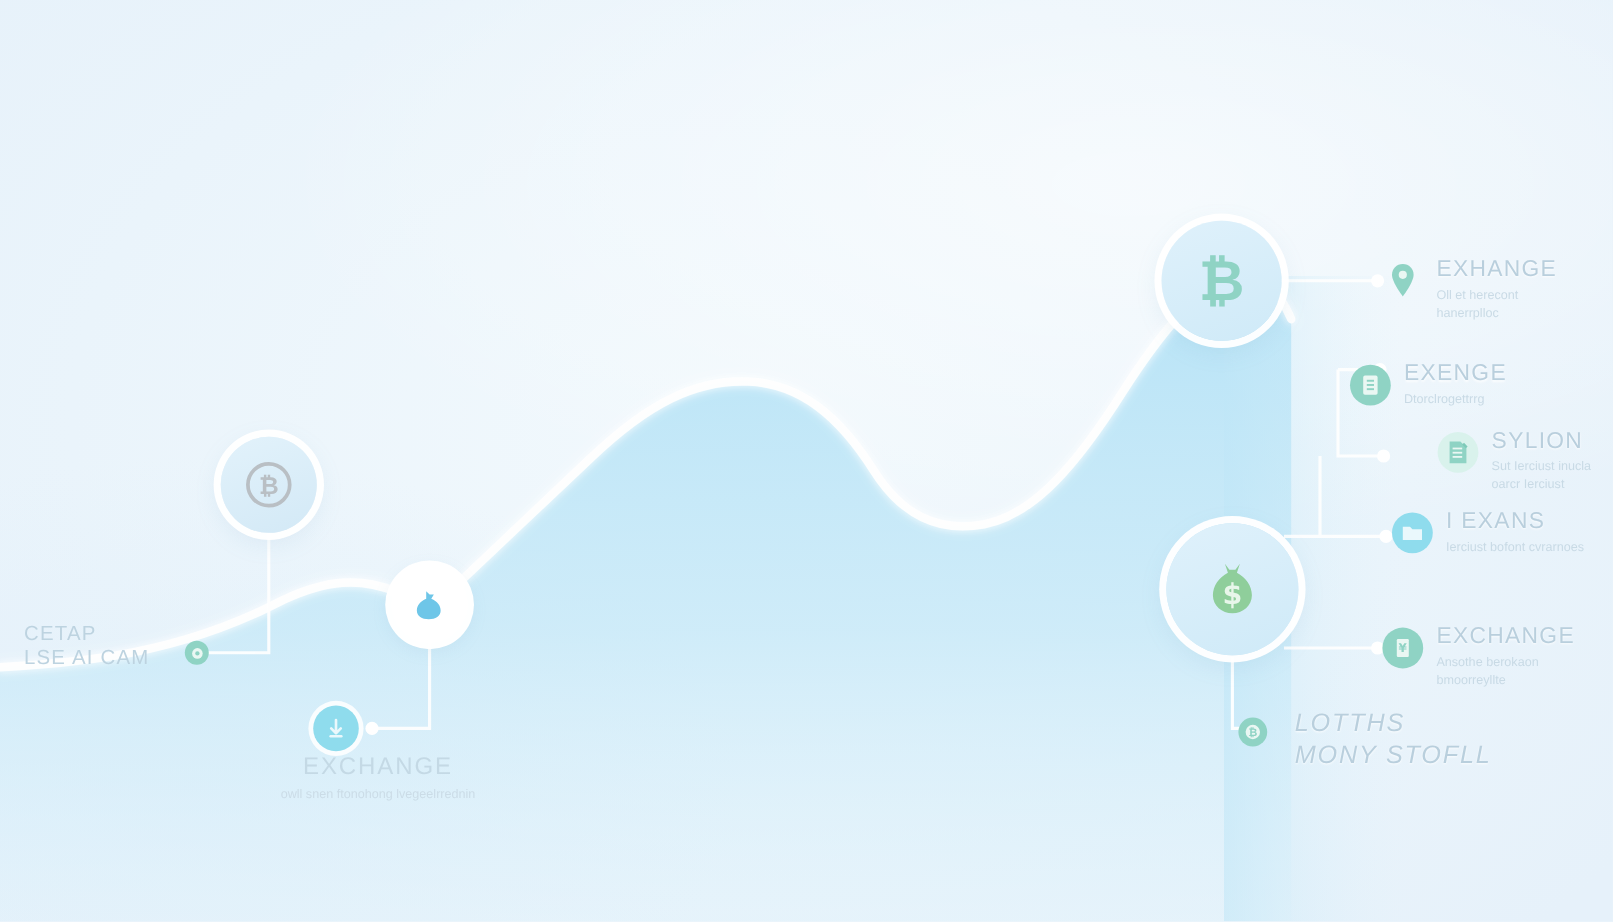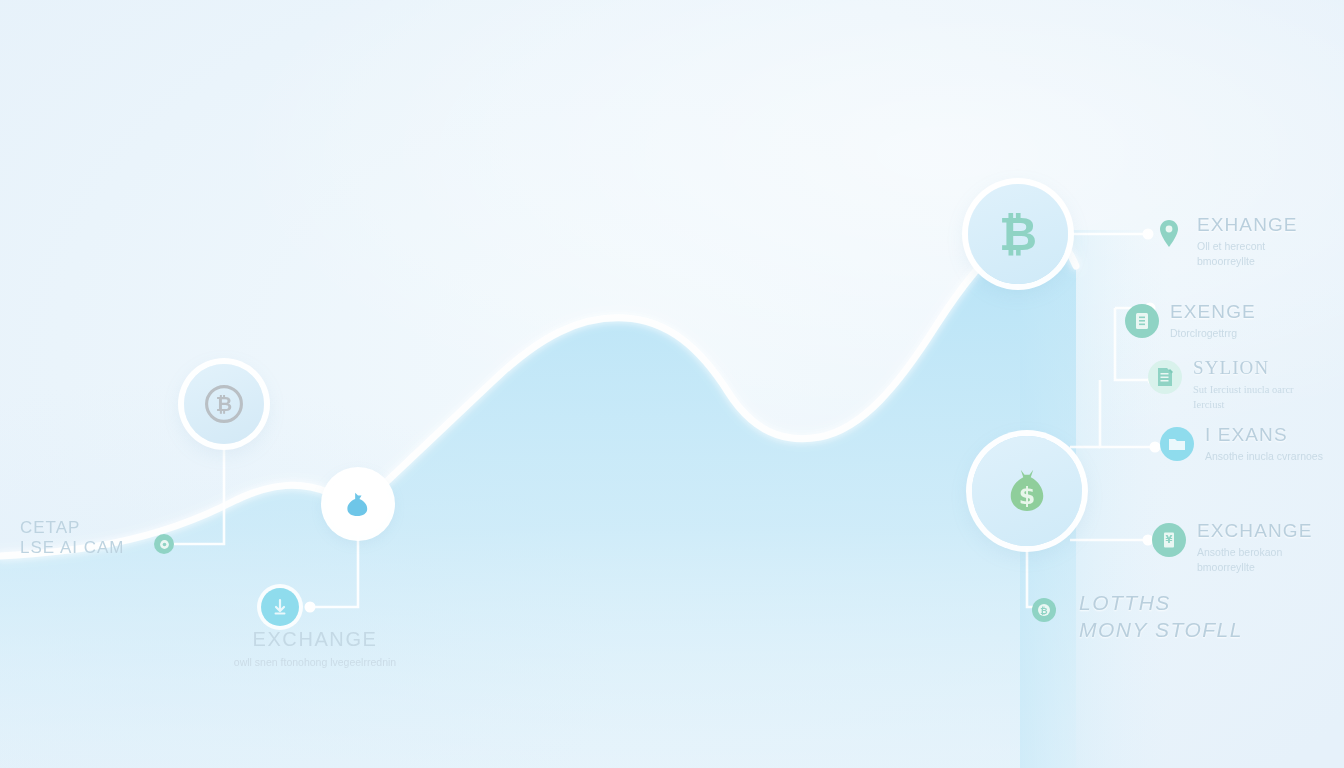--- a/index.html
+++ b/index.html
@@ -177,40 +177,40 @@
 
   <div class="row" style="left:1152px;top:215px;">
     <span class="ico">
       <svg width="26" height="30" viewBox="0 0 24 30">
         <path d="M12 1 C6.8 1 3 5 3 10 c0 6.4 9 18 9 18 s9 -11.6 9 -18 c0 -5 -3.8 -9 -9 -9 z" fill="#8fd3c4"></path>
         <circle cx="12" cy="10" r="3.4" fill="#eaf7f3"></circle>
       </svg>
     </span>
     <span class="txt">
       <span class="ttl">EXHANGE</span>
-      <span class="sub">Oll et herecont bmoorreyllte</span>
+      <span class="sub">Oll et herecont hanerrplloc</span>
     </span>
   </div>
 
   <div class="row" style="left:1125px;top:290px;margin-top:12px;">
     <span class="ico" style="background:#8fd3c4;">
       <svg width="18" height="20" viewBox="0 0 18 20">
         <rect x="3" y="2" width="12" height="16" rx="1.5" fill="#eaf7f3"></rect>
         <rect x="6" y="5.5" width="6" height="1.6" fill="#8fd3c4"></rect>
         <rect x="6" y="9" width="6" height="1.6" fill="#8fd3c4"></rect>
         <rect x="6" y="12.5" width="6" height="1.6" fill="#8fd3c4"></rect>
       </svg>
     </span>
     <span class="txt">
       <span class="ttl">EXENGE</span>
       <span class="sub">Dtorclrogettrrg</span>
     </span>
   </div>
 
-  <div class="row" style="left:1148px;top:358px;font-family:Liberation Serif, serif;">
+  <div class="row" style="left:1198px;top:358px;">
     <span class="ico" style="background:#d9f2ec;">
       <svg width="24" height="24" viewBox="0 0 24 24">
         <path d="M5 3 h9 l5 5 v13 h-14 z" fill="#8fd3c4"></path>
         <g fill="#eaf7f3">
           <rect x="7.5" y="8" width="8" height="1.5"></rect>
           <rect x="7.5" y="11.5" width="8" height="1.5"></rect>
           <rect x="7.5" y="15" width="8" height="1.5"></rect>
         </g>
         <path d="M17 4 l3 3 l-1.5 1.5 l-3 -3 z" fill="#7ecab9"></path>
       </svg>
@@ -222,21 +222,21 @@
   </div>
 
   <div class="row" style="left:1160px;top:425px;">
     <span class="ico" style="background:#8fdced;">
       <svg width="20" height="18" viewBox="0 0 20 18">
         <path d="M2 4 h6 l2 2 h8 v9 h-16 z" fill="#eaf8fc"></path>
       </svg>
     </span>
     <span class="txt">
       <span class="ttl">I EXANS</span>
-      <span class="sub">Ansothe inucla cvrarnoes</span>
+      <span class="sub">Ierciust bofont cvrarnoes</span>
     </span>
   </div>
 
   <div class="row" style="left:1152px;top:521px;">
     <span class="ico" style="background:#8fd3c4;">
       <svg width="18" height="20" viewBox="0 0 18 20">
         <rect x="4" y="2.5" width="10" height="15" rx="1" fill="#eaf7f3"></rect>
         <text x="9" y="13" text-anchor="middle" font-size="10" font-weight="bold" font-family="DejaVu Sans, sans-serif" fill="#8fd3c4">¥</text>
       </svg>
     </span>

